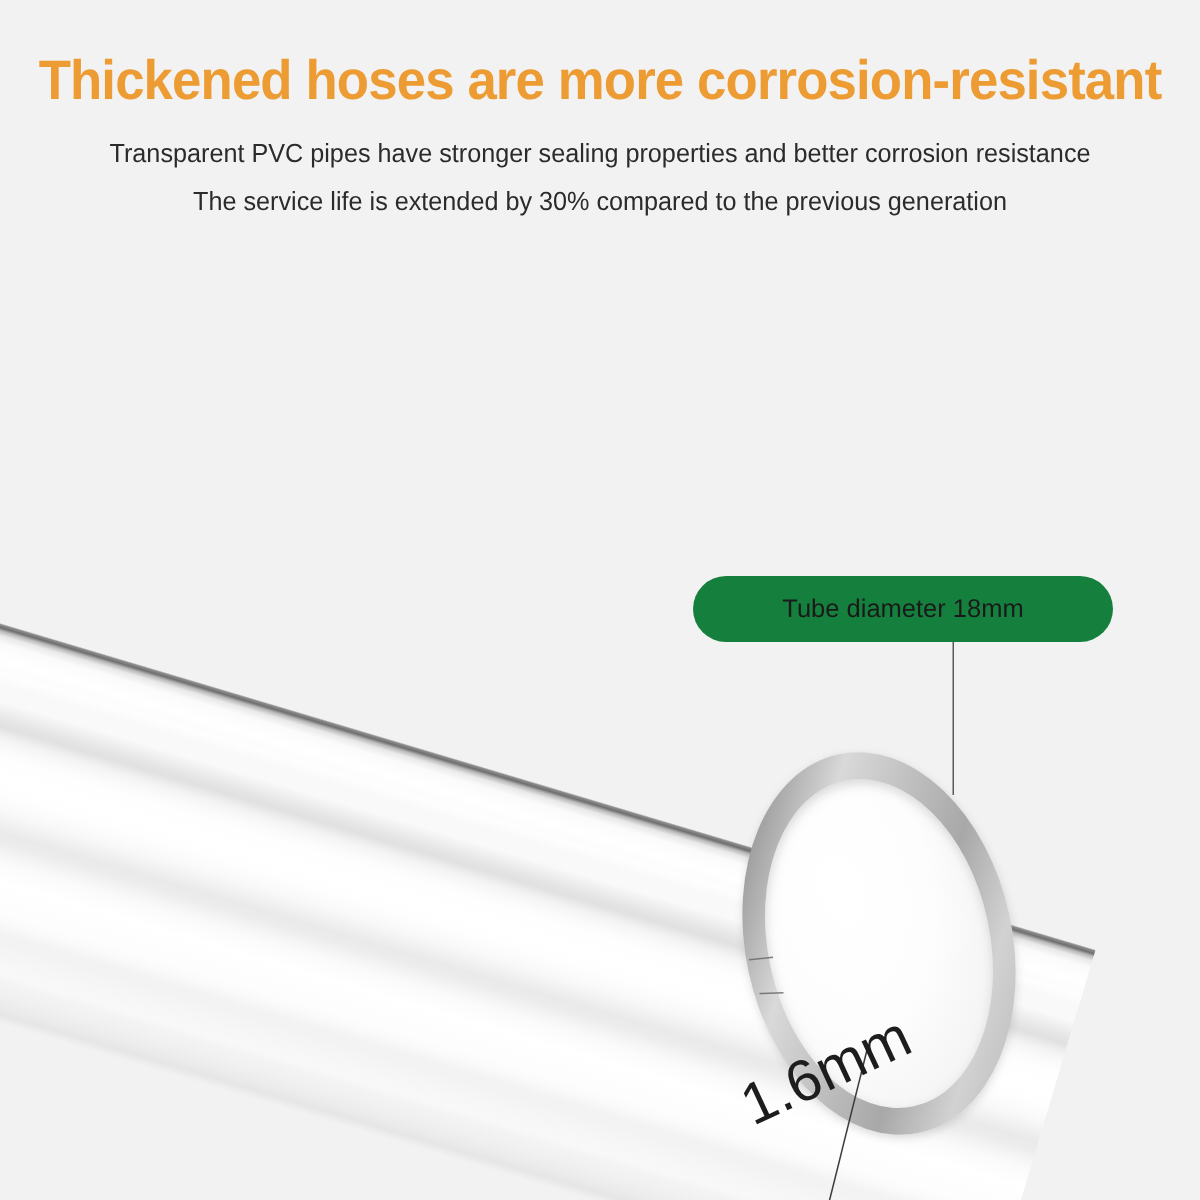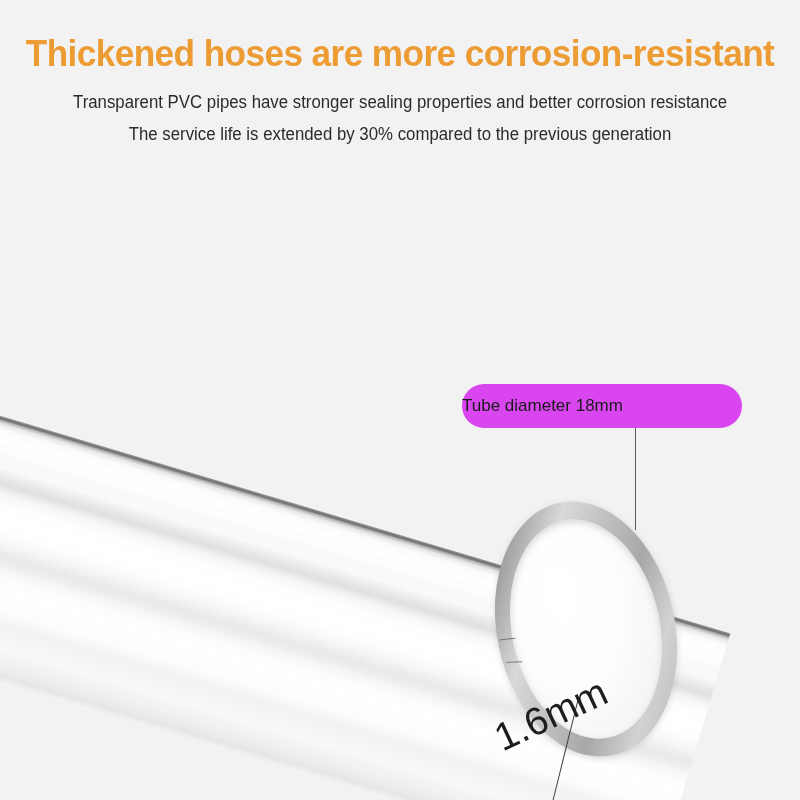--- a/index.html
+++ b/index.html
@@ -202,24 +202,24 @@
   .wall-tick.t2 { left: 4px;  top: 146px; transform: rotate(10deg); }
 
   
   .badge {
     position: absolute;
     left: 462px;
     top: 384px;
     width: 280px;
     height: 44px;
     border-radius: 22px;
-    background: #d946ef;
+    background: #15803d;
     display: flex;
     align-items: center;
-    justify-content: flex-start;
+    justify-content: center;
   }
   .badge-label {
     font-family: "Liberation Sans", sans-serif;
     font-size: 17px;
     color: #1a1a1a;
     white-space: nowrap;
   }
   
   .leader-line {
     position: absolute;

